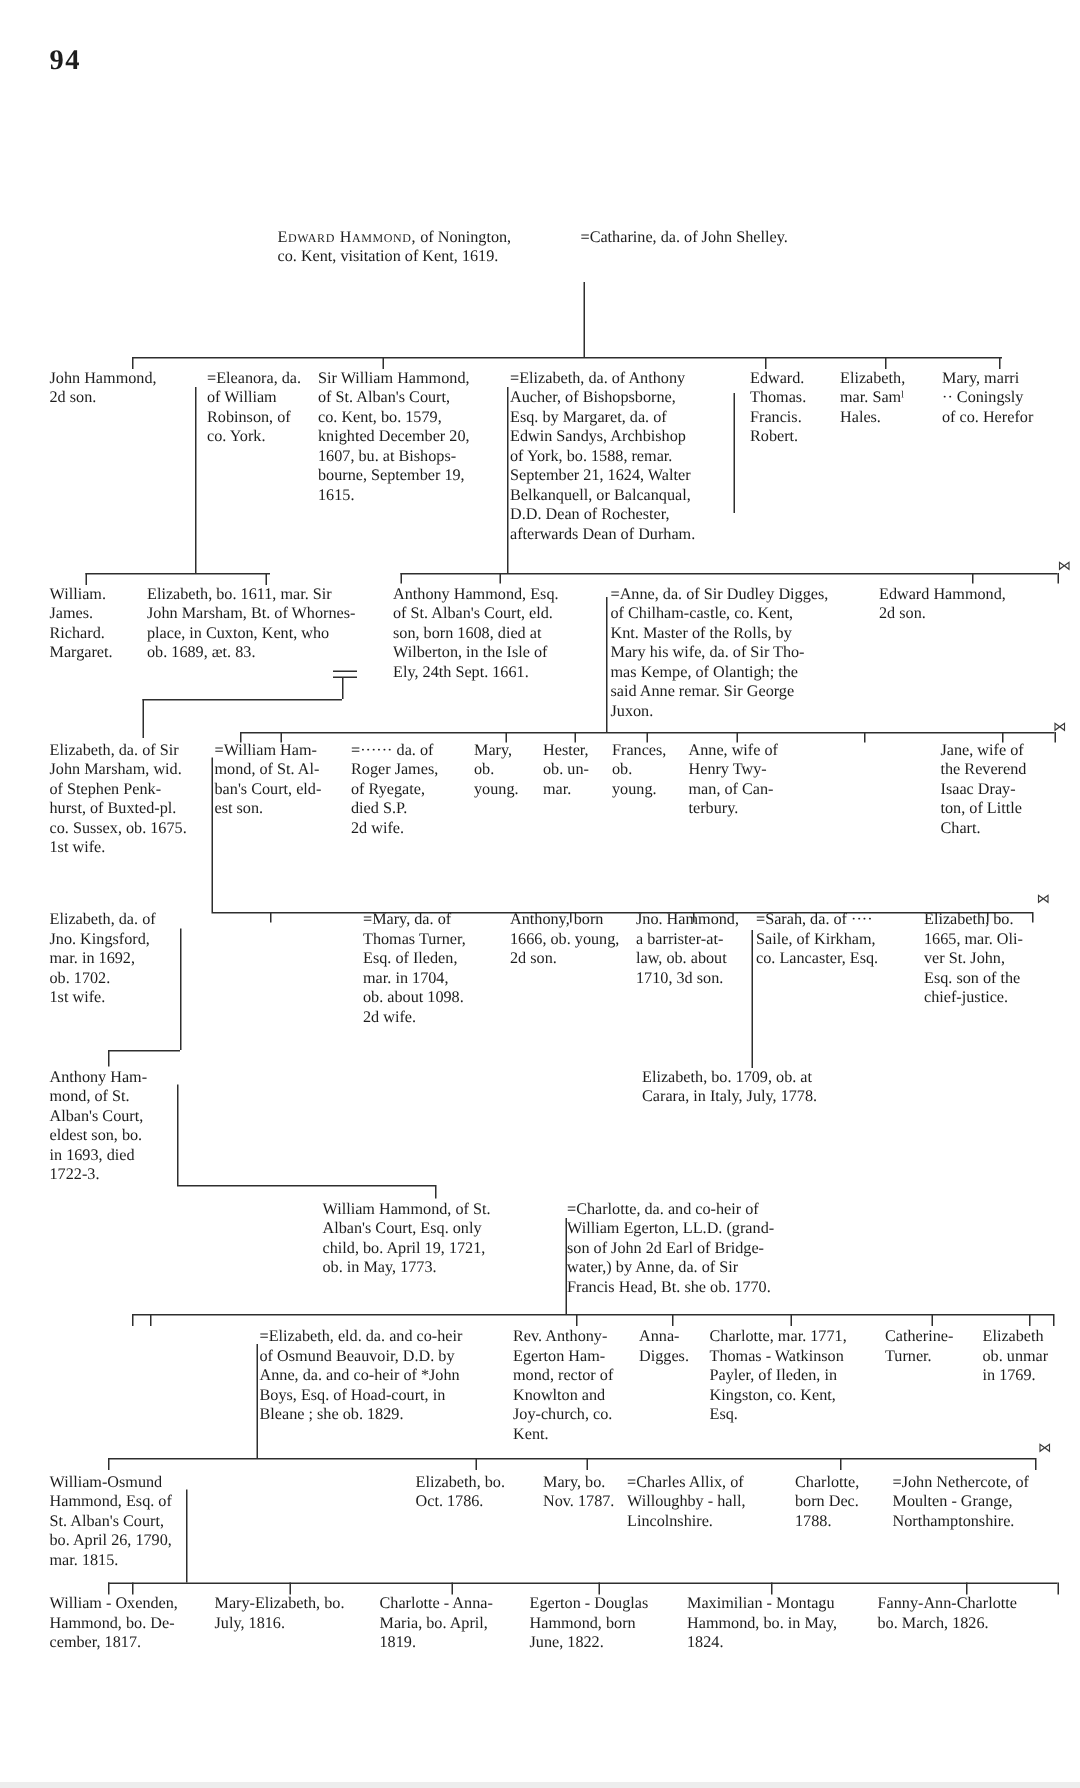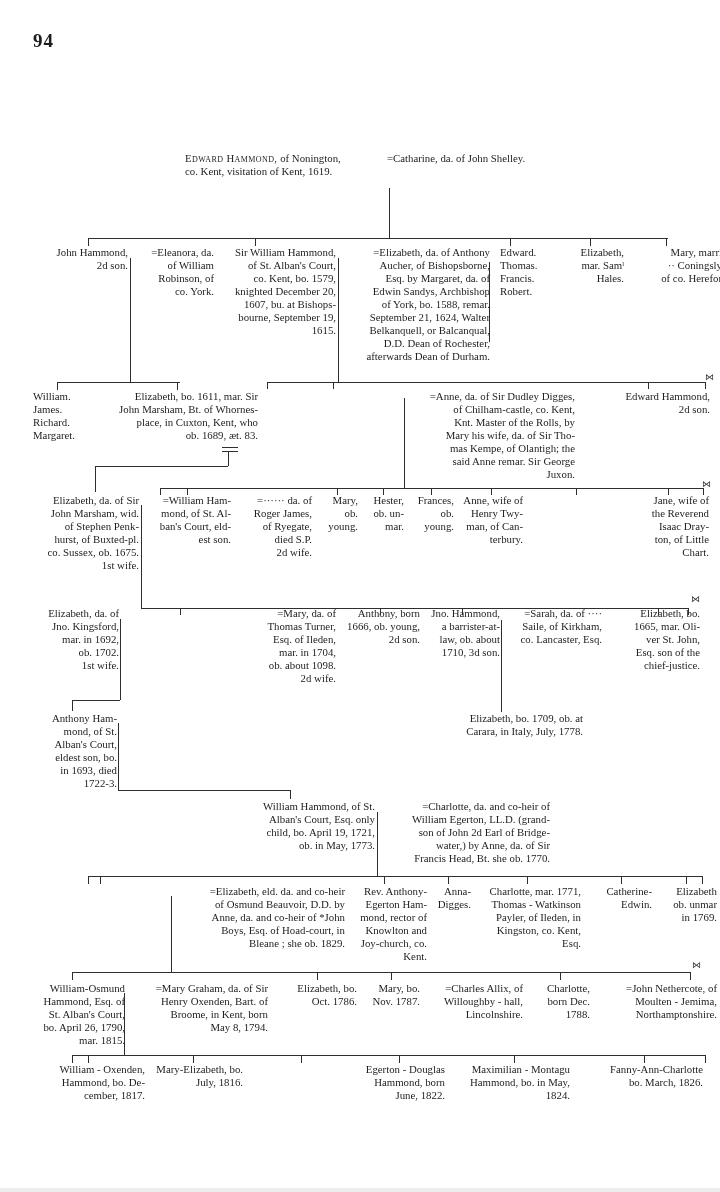--- a/index.html
+++ b/index.html
@@ -1,19 +1,19 @@
 <!DOCTYPE html>
 <html><head>
 <meta charset="utf-8">
 <style>
   html,body{margin:0;padding:0;background:#e9e9e9;}
   #page{position:relative;width:720px;height:1192px;background:#ffffff;overflow:hidden;
         font-family:"Liberation Serif","DejaVu Serif",serif;color:#1d1d1d;}
   .pagenum{position:absolute;font-size:19px;font-weight:600;letter-spacing:1px;}
-  .node{position:absolute;font-size:10.8px;line-height:13px;white-space:pre;text-align:right;}
+  .node{position:absolute;font-size:10.8px;line-height:13px;white-space:pre;text-align:left;}
   .left{text-align:left;}
   .sc{font-variant:small-caps;letter-spacing:.4px;}
   .hl{position:absolute;height:0;border-top:1px solid #2e2e2e;}
   .vl{position:absolute;width:0;border-left:1px solid #2e2e2e;}
   .dbl{position:absolute;height:3px;border-top:1px solid #2e2e2e;border-bottom:1px solid #2e2e2e;}
   .mark{position:absolute;font-size:9px;color:#3a3a3a;}
   .edge-shadow{position:absolute;left:0;bottom:0;width:720px;height:4px;background:#ededed;}
 </style>
 </head>
 <body>
@@ -60,20 +60,25 @@
 of co. Herefor</div>
 
   <div class="node left" style="left:33px;top:390px;width:60px">William.
 James.
 Richard.
 Margaret.</div>
   <div class="node" style="left:98px;top:390px;width:160px">Elizabeth, bo. 1611, mar. Sir
 John Marsham, Bt. of Whornes-
 place, in Cuxton, Kent, who
 ob. 1689, æt. 83.</div>
+  <div class="node" style="left:262px;top:390px;width:142px">Anthony Hammond, Esq.
+of St. Alban's Court, eld.
+son, born 1608, died at
+Wilberton, in the Isle of
+Ely, 24th Sept. 1661.</div>
   <div class="node" style="left:407px;top:390px;width:168px">=Anne, da. of Sir Dudley Digges,
 of Chilham-castle, co. Kent,
 Knt. Master of the Rolls, by
 Mary his wife, da. of Sir Tho-
 mas Kempe, of Olantigh; the
 said Anne remar. Sir George
 Juxon.</div>
   <div class="node" style="left:586px;top:390px;width:124px">Edward Hammond,
 2d son.</div>
 
@@ -169,53 +174,52 @@
 Joy-church, co.
 Kent.</div>
   <div class="node" style="left:426px;top:885px;width:45px">Anna-
 Digges.</div>
   <div class="node" style="left:473px;top:885px;width:108px">Charlotte, mar. 1771,
 Thomas - Watkinson
 Payler, of Ileden, in
 Kingston, co. Kent,
 Esq.</div>
   <div class="node" style="left:590px;top:885px;width:62px">Catherine-
-Edwin.</div>
+Turner.</div>
   <div class="node" style="left:655px;top:885px;width:62px">Elizabeth
 ob. unmar
 in 1769.</div>
 
   <div class="node" style="left:33px;top:982px;width:92px">William-Osmund
 Hammond, Esq. of
 St. Alban's Court,
 bo. April 26, 1790,
 mar. 1815.</div>
-  <div class="node" style="left:128px;top:982px;width:140px">=Mary Graham, da. of Sir
-Henry Oxenden, Bart. of
-Broome, in Kent, born
-May 8, 1794.</div>
   <div class="node" style="left:277px;top:982px;width:80px">Elizabeth, bo.
 Oct. 1786.</div>
   <div class="node" style="left:362px;top:982px;width:58px">Mary, bo.
 Nov. 1787.</div>
   <div class="node" style="left:418px;top:982px;width:105px">=Charles Allix, of
 Willoughby - hall,
 Lincolnshire.</div>
   <div class="node" style="left:530px;top:982px;width:60px">Charlotte,
 born Dec.
 1788.</div>
   <div class="node" style="left:595px;top:982px;width:122px">=John Nethercote, of
-Moulten - Jemima,
+Moulten - Grange,
 Northamptonshire.</div>
 
   <div class="node" style="left:33px;top:1063px;width:112px">William - Oxenden,
 Hammond, bo. De-
 cember, 1817.</div>
   <div class="node" style="left:143px;top:1063px;width:100px">Mary-Elizabeth, bo.
 July, 1816.</div>
+  <div class="node" style="left:253px;top:1063px;width:96px">Charlotte - Anna-
+Maria, bo. April,
+1819.</div>
   <div class="node" style="left:353px;top:1063px;width:92px">Egerton - Douglas
 Hammond, born
 June, 1822.</div>
   <div class="node" style="left:458px;top:1063px;width:112px">Maximilian - Montagu
 Hammond, bo. in May,
 1824.</div>
   <div class="node" style="left:585px;top:1063px;width:118px">Fanny-Ann-Charlotte
 bo. March, 1826.</div>
 
   <div class="vl" style="left:389px;top:188px;height:50px"></div>

